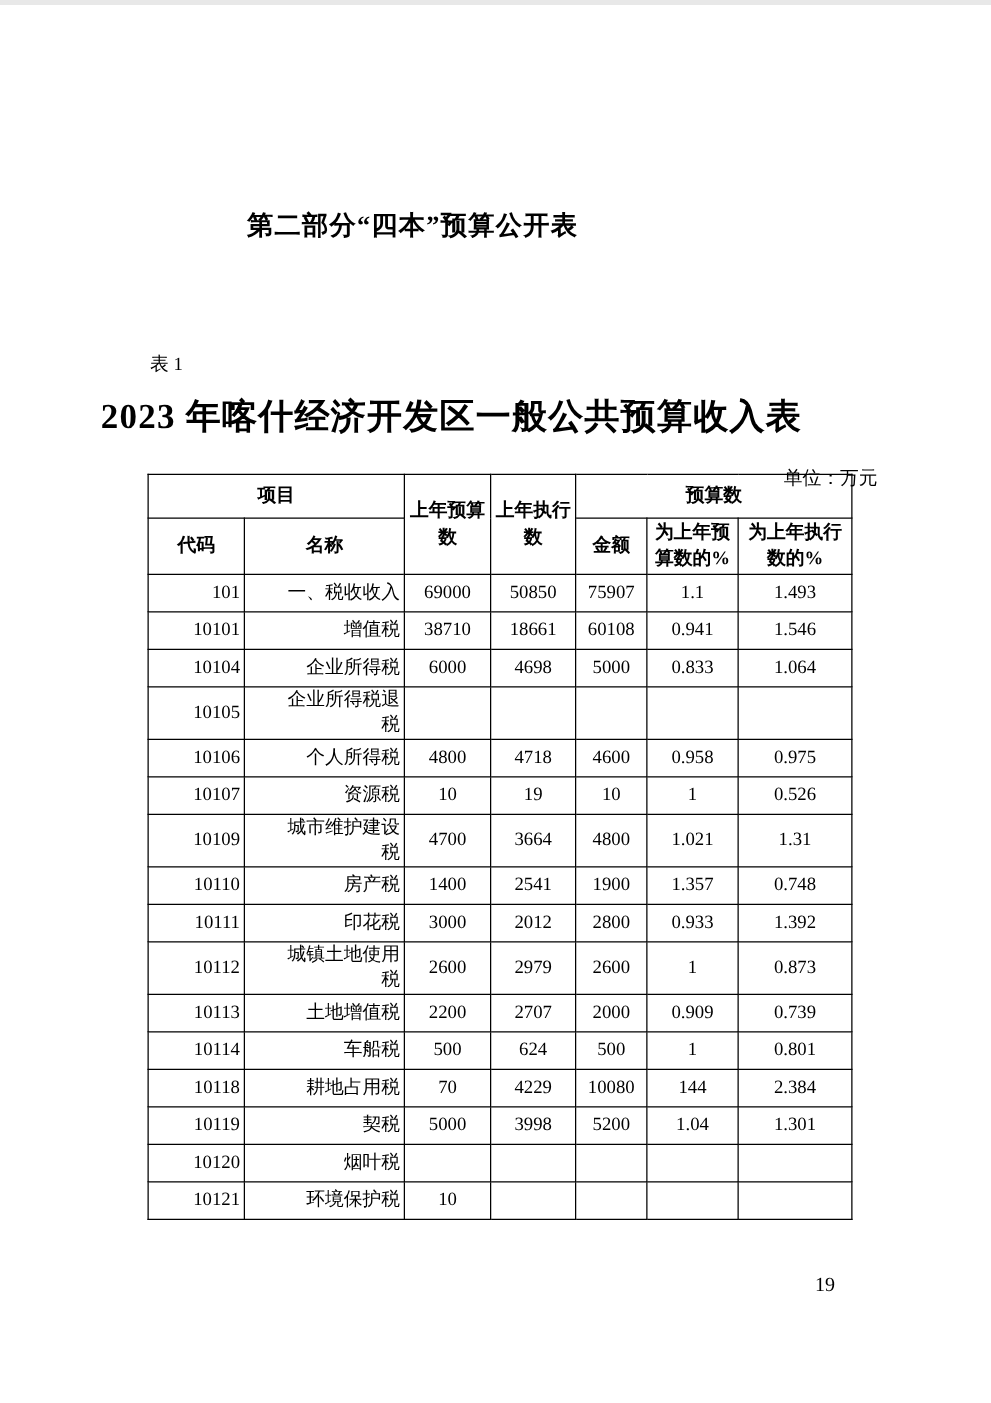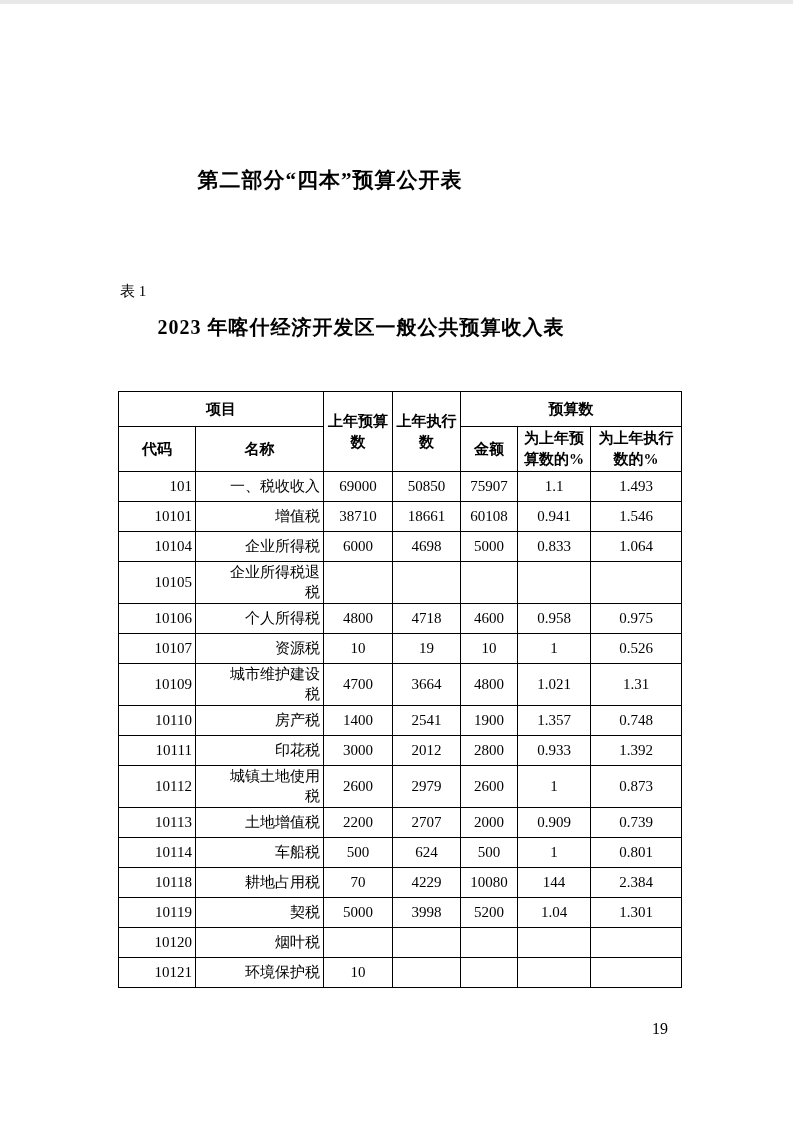--- a/index.html
+++ b/index.html
@@ -38,35 +38,35 @@
     top: 278px;
     left: 120px;
     font-size: 15px;
   }
   .table-title {
     position: absolute;
     top: 310px;
     left: 0;
     width: 722px;
     text-align: center;
-    font-size: 20px;
+    font-size: 28px;
     font-weight: bold;
     letter-spacing: 1px;
   }
   .unit-note {
     position: absolute;
     top: 369px;
     left: 0;
     width: 702px;
     text-align: right;
     font-size: 15px;
   }
   table.budget {
     position: absolute;
-    top: 387px;
+    top: 375px;
     left: 118px;
     width: 563px;
     border-collapse: collapse;
     table-layout: fixed;
   }
   table.budget th, table.budget td {
     border: 1px solid #000;
     padding: 1px 3px;
     vertical-align: middle;
     overflow: hidden;
@@ -106,20 +106,21 @@
 
 <div class="page">
 
   <div class="part-title">第二部分“四本”预算公开表</div>
 
 
   <div class="table-label">表 1</div>
 
   <div class="table-title">2023 年喀什经济开发区一般公共预算收入表</div>
 
+  <div class="unit-note">单位：万元</div>
 
   <table class="budget">
     <colgroup>
       <col style="width:77px">
       <col style="width:128px">
       <col style="width:69px">
       <col style="width:68px">
       <col style="width:57px">
       <col style="width:73px">
       <col style="width:91px">

